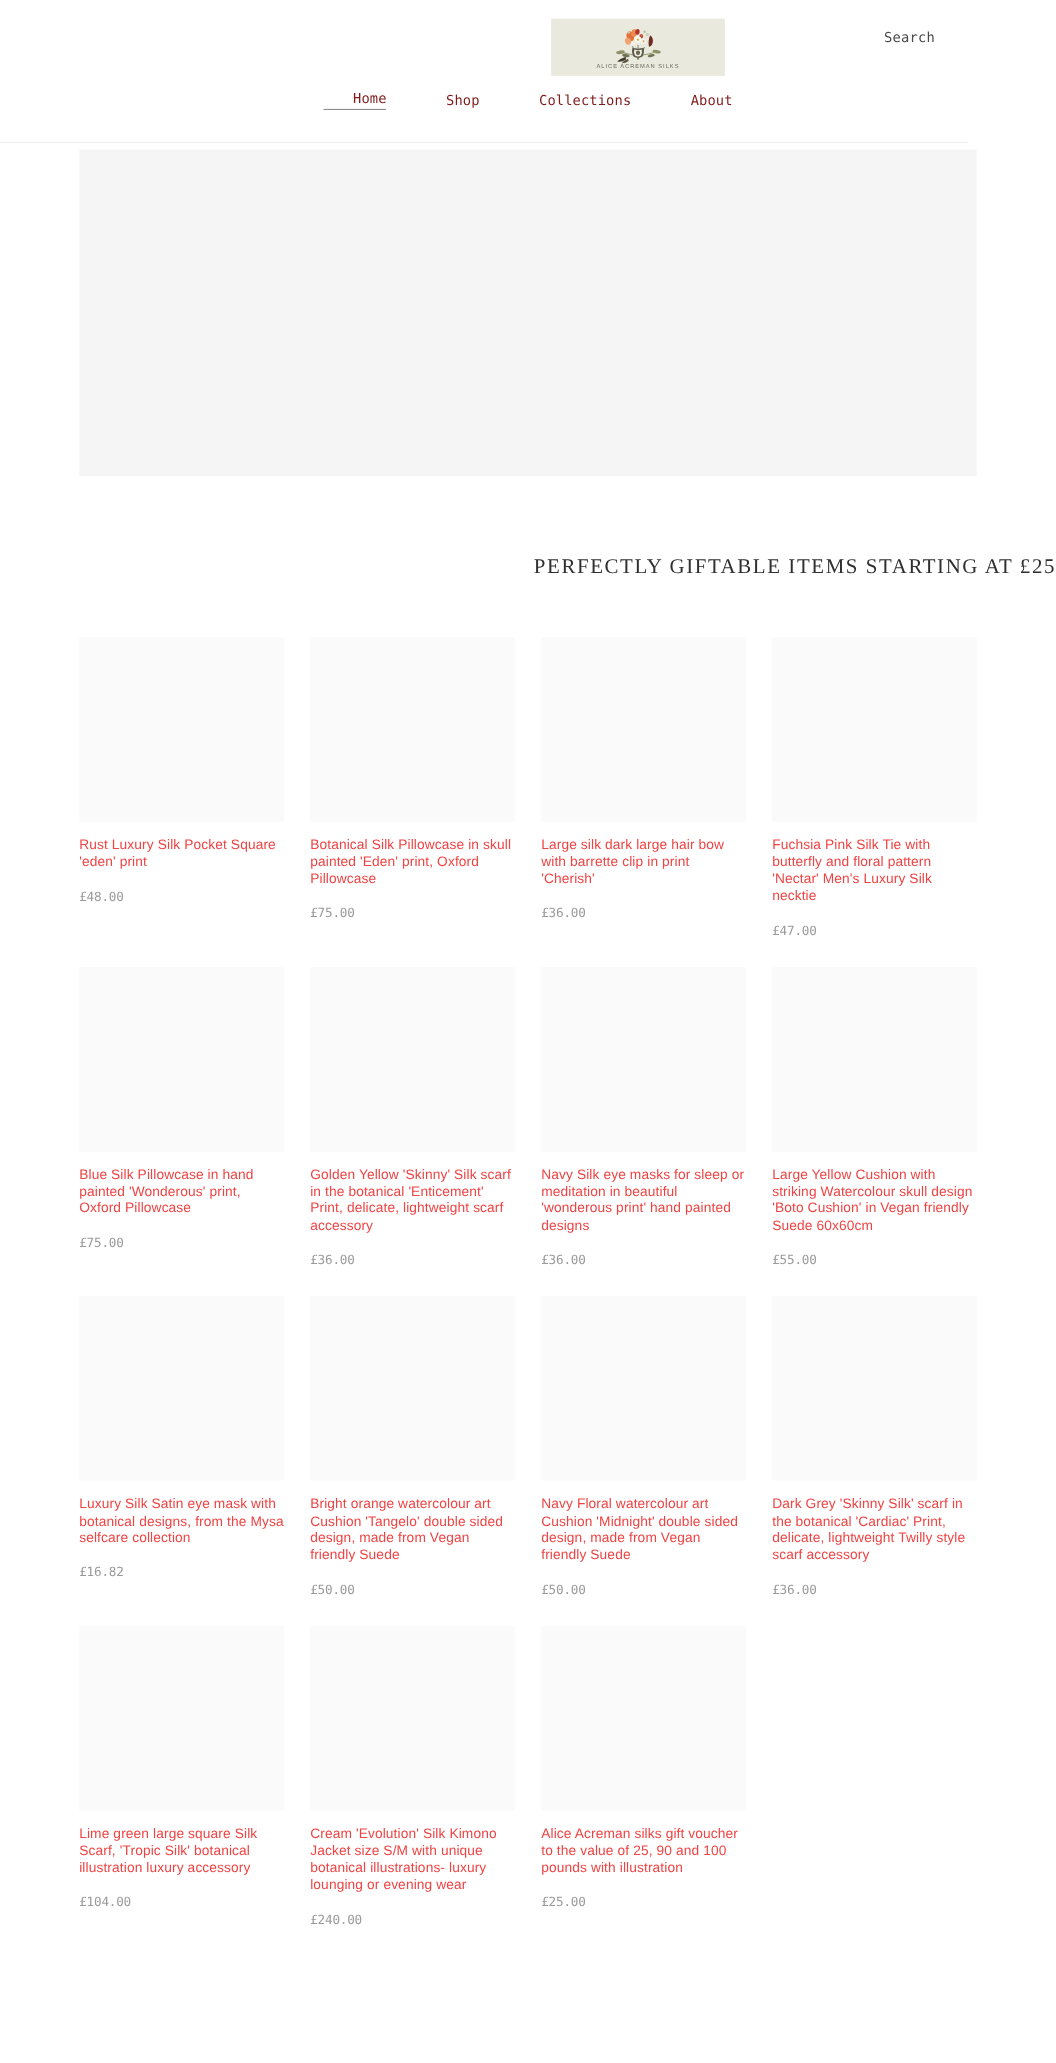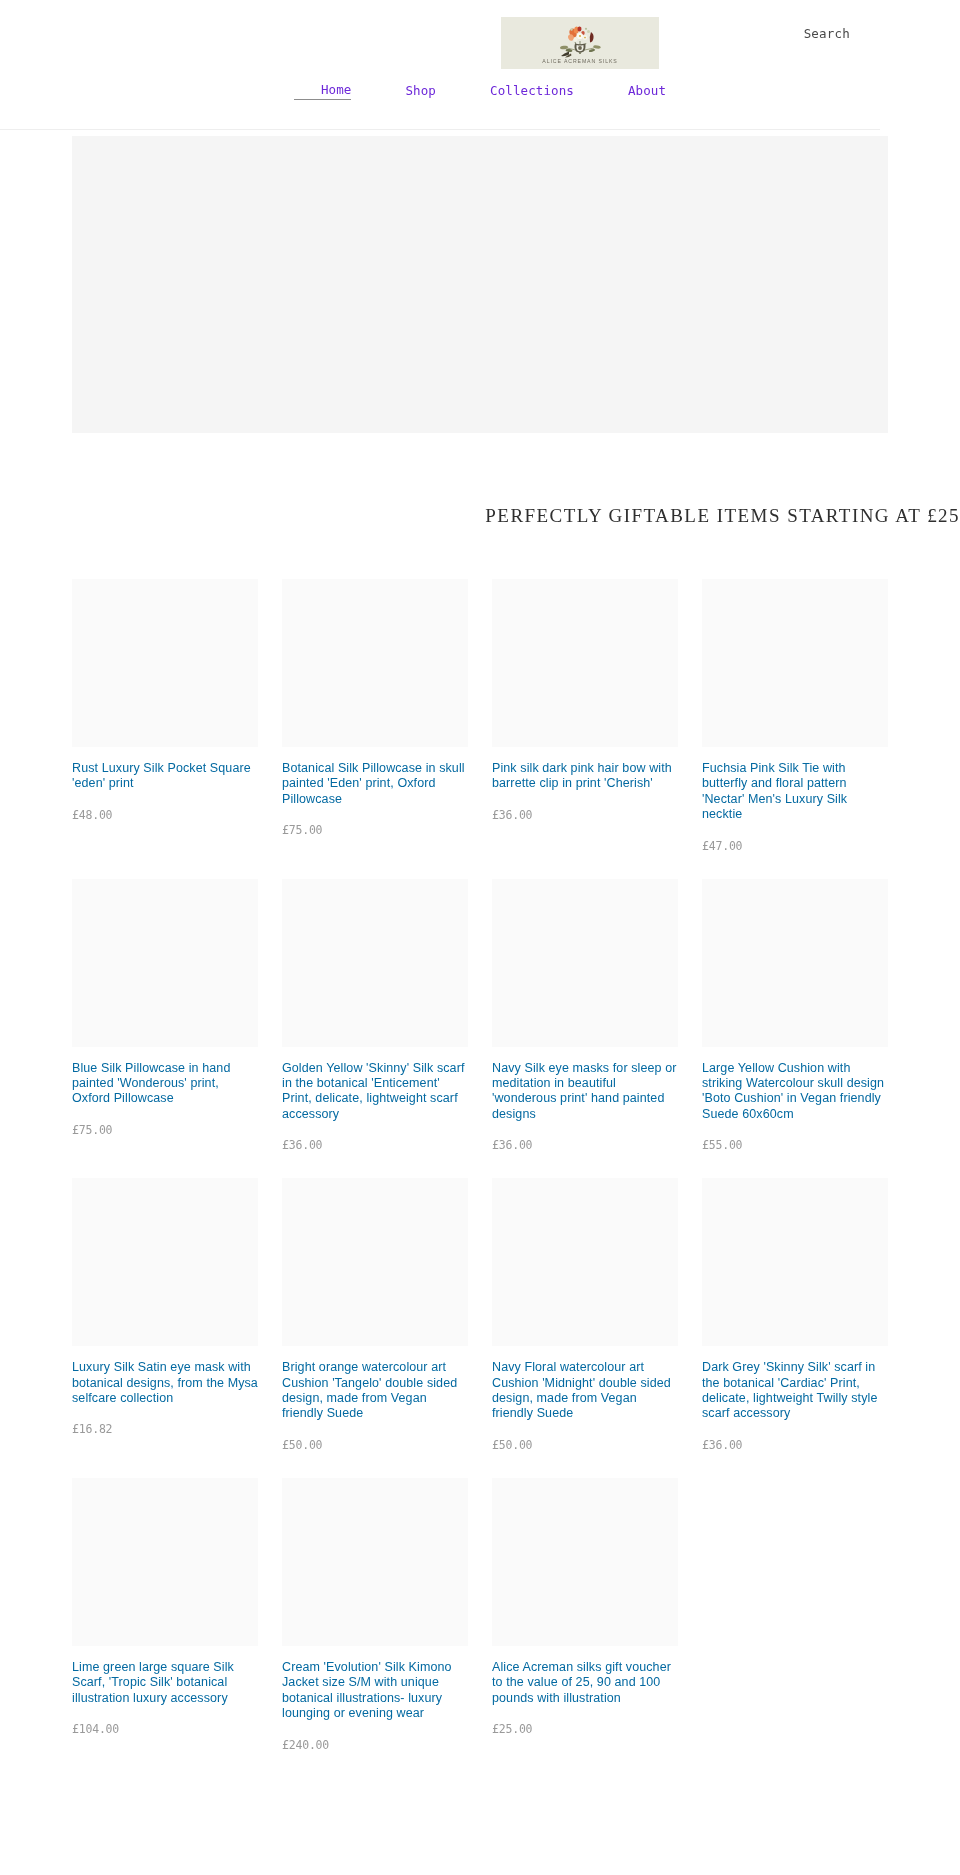--- a/index.html
+++ b/index.html
@@ -75,21 +75,21 @@
     width: 960px;
     display: flex;
     justify-content: center;
     align-items: center;
     gap: 27px;
   }
 
   .nav-item {
     font-family: "DejaVu Sans Mono", monospace;
     font-size: 12.5px;
-    color: #6d28d9;
+    color: #7f1d1d;
     letter-spacing: 0.1px;
     cursor: pointer;
     padding-bottom: 2px;
     white-space: nowrap;
     padding-left: 27px;
   }
   .nav-item.active {
     border-bottom: 1px solid #8d8d8d;
   }
 
@@ -141,21 +141,21 @@
     width: 100%;
     height: 168px;
     background: #fafafa;
     margin-bottom: 14px;
   }
 
   .product-title {
     font-family: "Liberation Sans", sans-serif;
     font-size: 12.5px;
     line-height: 15.4px;
-    color: #0369a1;
+    color: #ef4444;
     letter-spacing: 0.1px;
   }
 
   .product-price {
     font-family: "DejaVu Sans Mono", monospace;
     font-size: 11.5px;
     line-height: 18px;
     color: #9a9a9a;
     margin-top: 14px;
     letter-spacing: -0.2px;
@@ -238,21 +238,21 @@
     </a>
 
     <a class="product-card">
       <div class="product-thumb"></div>
       <div class="product-title">Botanical Silk Pillowcase in skull painted 'Eden' print, Oxford Pillowcase</div>
       <div class="product-price">£75.00</div>
     </a>
 
     <a class="product-card">
       <div class="product-thumb"></div>
-      <div class="product-title">Pink silk dark pink hair bow with barrette clip in print 'Cherish'</div>
+      <div class="product-title">Large silk dark large hair bow with barrette clip in print 'Cherish'</div>
       <div class="product-price">£36.00</div>
     </a>
 
     <a class="product-card">
       <div class="product-thumb"></div>
       <div class="product-title">Fuchsia Pink Silk Tie with butterfly and floral pattern 'Nectar' Men's Luxury Silk necktie</div>
       <div class="product-price">£47.00</div>
     </a>
 
     <a class="product-card">

